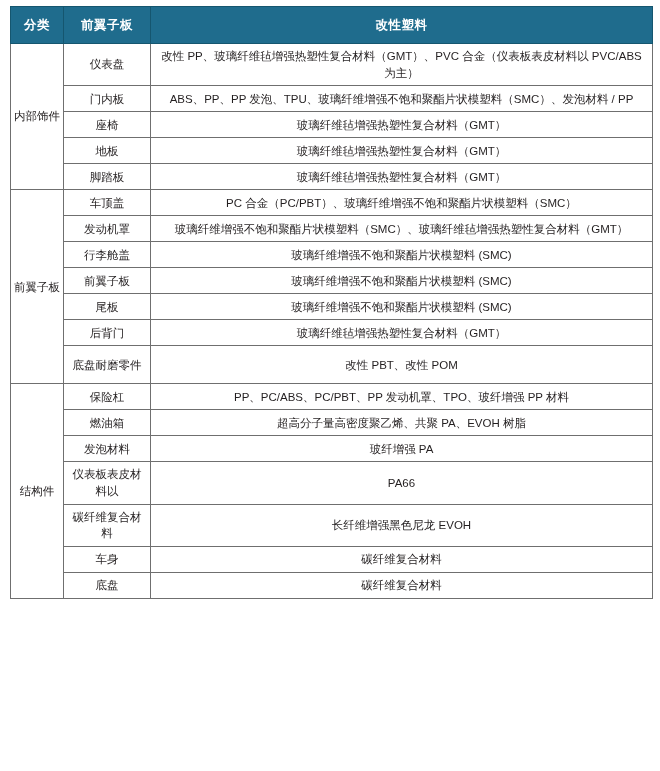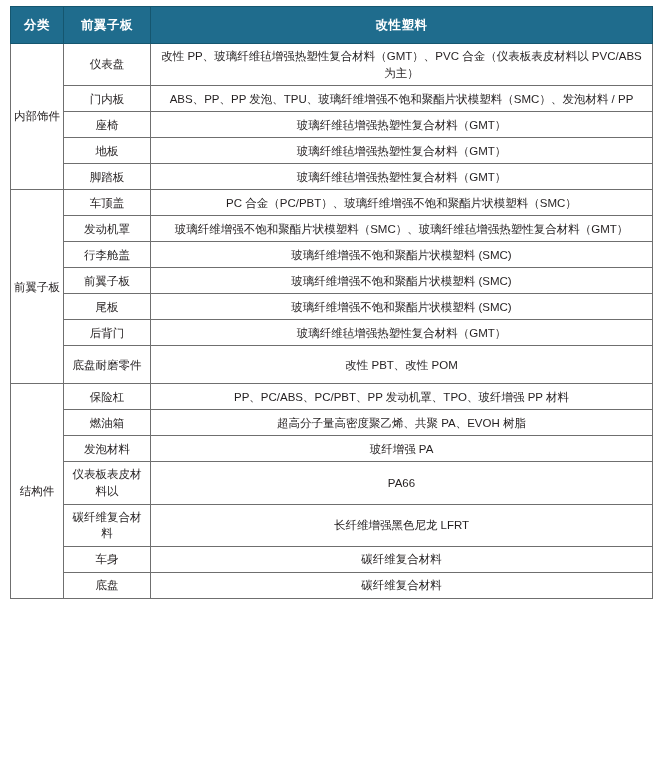--- a/index.html
+++ b/index.html
@@ -153,21 +153,21 @@
         <tr class="row-h1">
           <td class="part-cell">发泡材料</td>
           <td class="mat-cell">玻纤增强 PA</td>
         </tr>
         <tr class="row-h2">
           <td class="part-cell">仪表板表皮材料以</td>
           <td class="mat-cell">PA66</td>
         </tr>
         <tr class="row-h2">
           <td class="part-cell">碳纤维复合材料</td>
-          <td class="mat-cell">长纤维增强黑色尼龙 LFRT</td>
+          <td class="mat-cell">长纤维增强黑色尼龙 EVOH</td>
         </tr>
         <tr class="row-h1">
           <td class="part-cell">车身</td>
           <td class="mat-cell">碳纤维复合材料</td>
         </tr>
         <tr class="row-h1">
           <td class="part-cell">底盘</td>
           <td class="mat-cell">碳纤维复合材料</td>
         </tr>
       </tbody>

